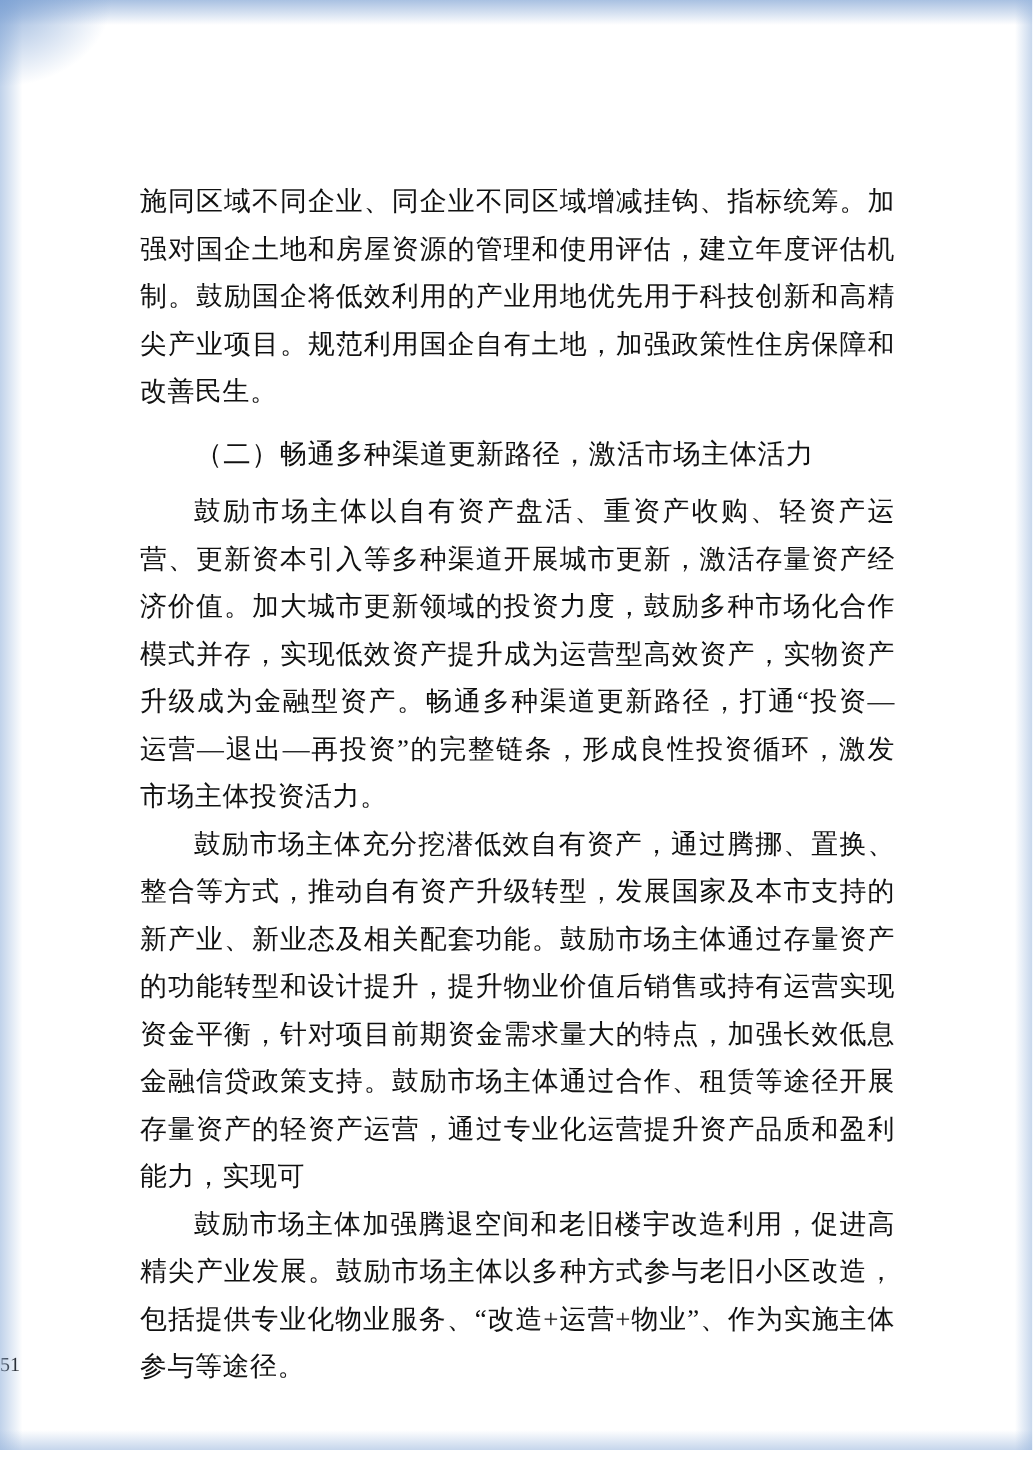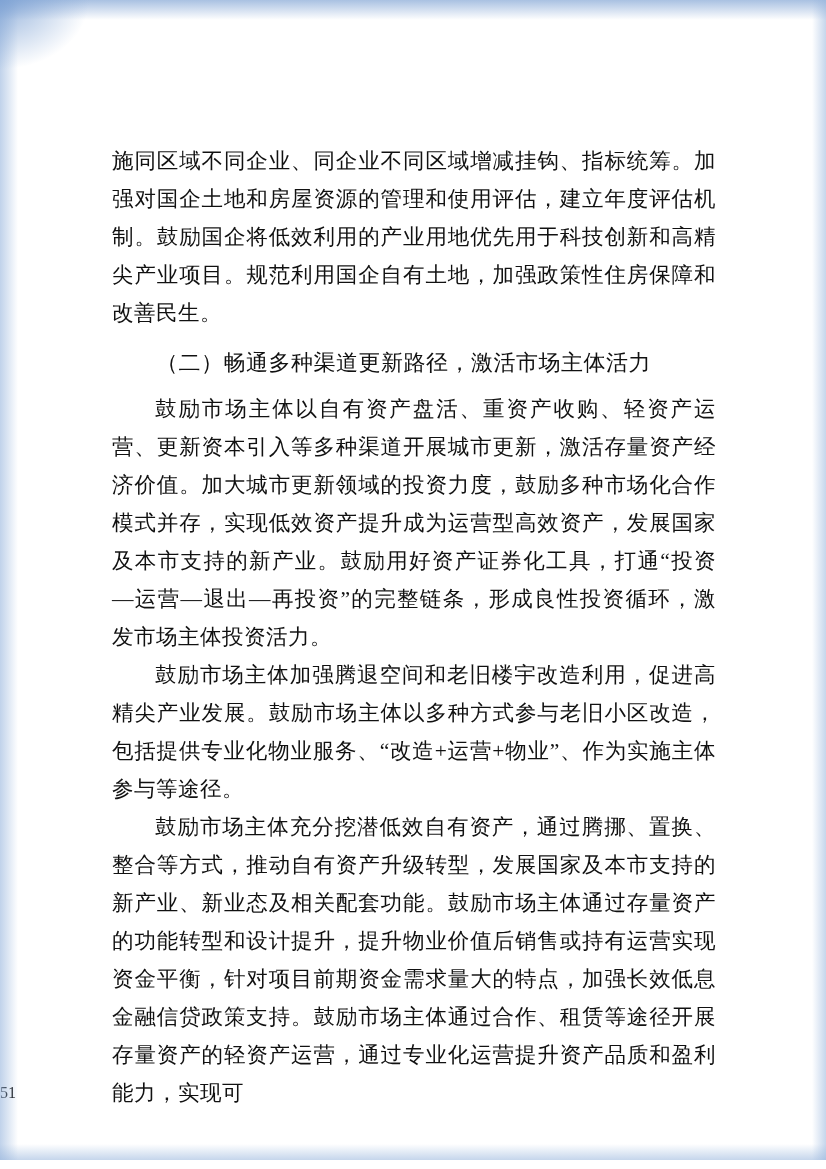--- a/index.html
+++ b/index.html
@@ -72,21 +72,21 @@
   <div class="edge edge-bottom"></div>
   <div class="edge edge-left"></div>
   <div class="edge edge-right"></div>
   <div class="edge edge-corner-tl"></div>
 
   <div class="content">
     <p class="body-text">施同区域不同企业、同企业不同区域增减挂钩、指标统筹。加强对国企土地和房屋资源的管理和使用评估，建立年度评估机制。鼓励国企将低效利用的产业用地优先用于科技创新和高精尖产业项目。规范利用国企自有土地，加强政策性住房保障和改善民生。</p>
 
     <h2 class="section-heading">（二）畅通多种渠道更新路径，激活市场主体活力</h2>
 
-    <p class="body-text indent">鼓励市场主体以自有资产盘活、重资产收购、轻资产运营、更新资本引入等多种渠道开展城市更新，激活存量资产经济价值。加大城市更新领域的投资力度，鼓励多种市场化合作模式并存，实现低效资产提升成为运营型高效资产，发展国家及本市支持的新产业。鼓励用好资产证券化工具，打通“投资—运营—退出—再投资”的完整链条，形成良性投资循环，激发市场主体投资活力。</p>
+    <p class="body-text indent">鼓励市场主体以自有资产盘活、重资产收购、轻资产运营、更新资本引入等多种渠道开展城市更新，激活存量资产经济价值。加大城市更新领域的投资力度，鼓励多种市场化合作模式并存，实现低效资产提升成为运营型高效资产，实物资产升级成为金融型资产。畅通多种渠道更新路径，打通“投资—运营—退出—再投资”的完整链条，形成良性投资循环，激发市场主体投资活力。</p>
+
+    <p class="body-text indent">鼓励市场主体充分挖潜低效自有资产，通过腾挪、置换、整合等方式，推动自有资产升级转型，发展国家及本市支持的新产业、新业态及相关配套功能。鼓励市场主体通过存量资产的功能转型和设计提升，提升物业价值后销售或持有运营实现资金平衡，针对项目前期资金需求量大的特点，加强长效低息金融信贷政策支持。鼓励市场主体通过合作、租赁等途径开展存量资产的轻资产运营，通过专业化运营提升资产品质和盈利能力，实现可</p>
 
     <p class="body-text indent">鼓励市场主体加强腾退空间和老旧楼宇改造利用，促进高精尖产业发展。鼓励市场主体以多种方式参与老旧小区改造，包括提供专业化物业服务、“改造+运营+物业”、作为实施主体参与等途径。</p>
-
-    <p class="body-text indent">鼓励市场主体充分挖潜低效自有资产，通过腾挪、置换、整合等方式，推动自有资产升级转型，发展国家及本市支持的新产业、新业态及相关配套功能。鼓励市场主体通过存量资产的功能转型和设计提升，提升物业价值后销售或持有运营实现资金平衡，针对项目前期资金需求量大的特点，加强长效低息金融信贷政策支持。鼓励市场主体通过合作、租赁等途径开展存量资产的轻资产运营，通过专业化运营提升资产品质和盈利能力，实现可</p>
   </div>
 
   <div class="page-number">51</div>
 </div>
 
 </body></html>

